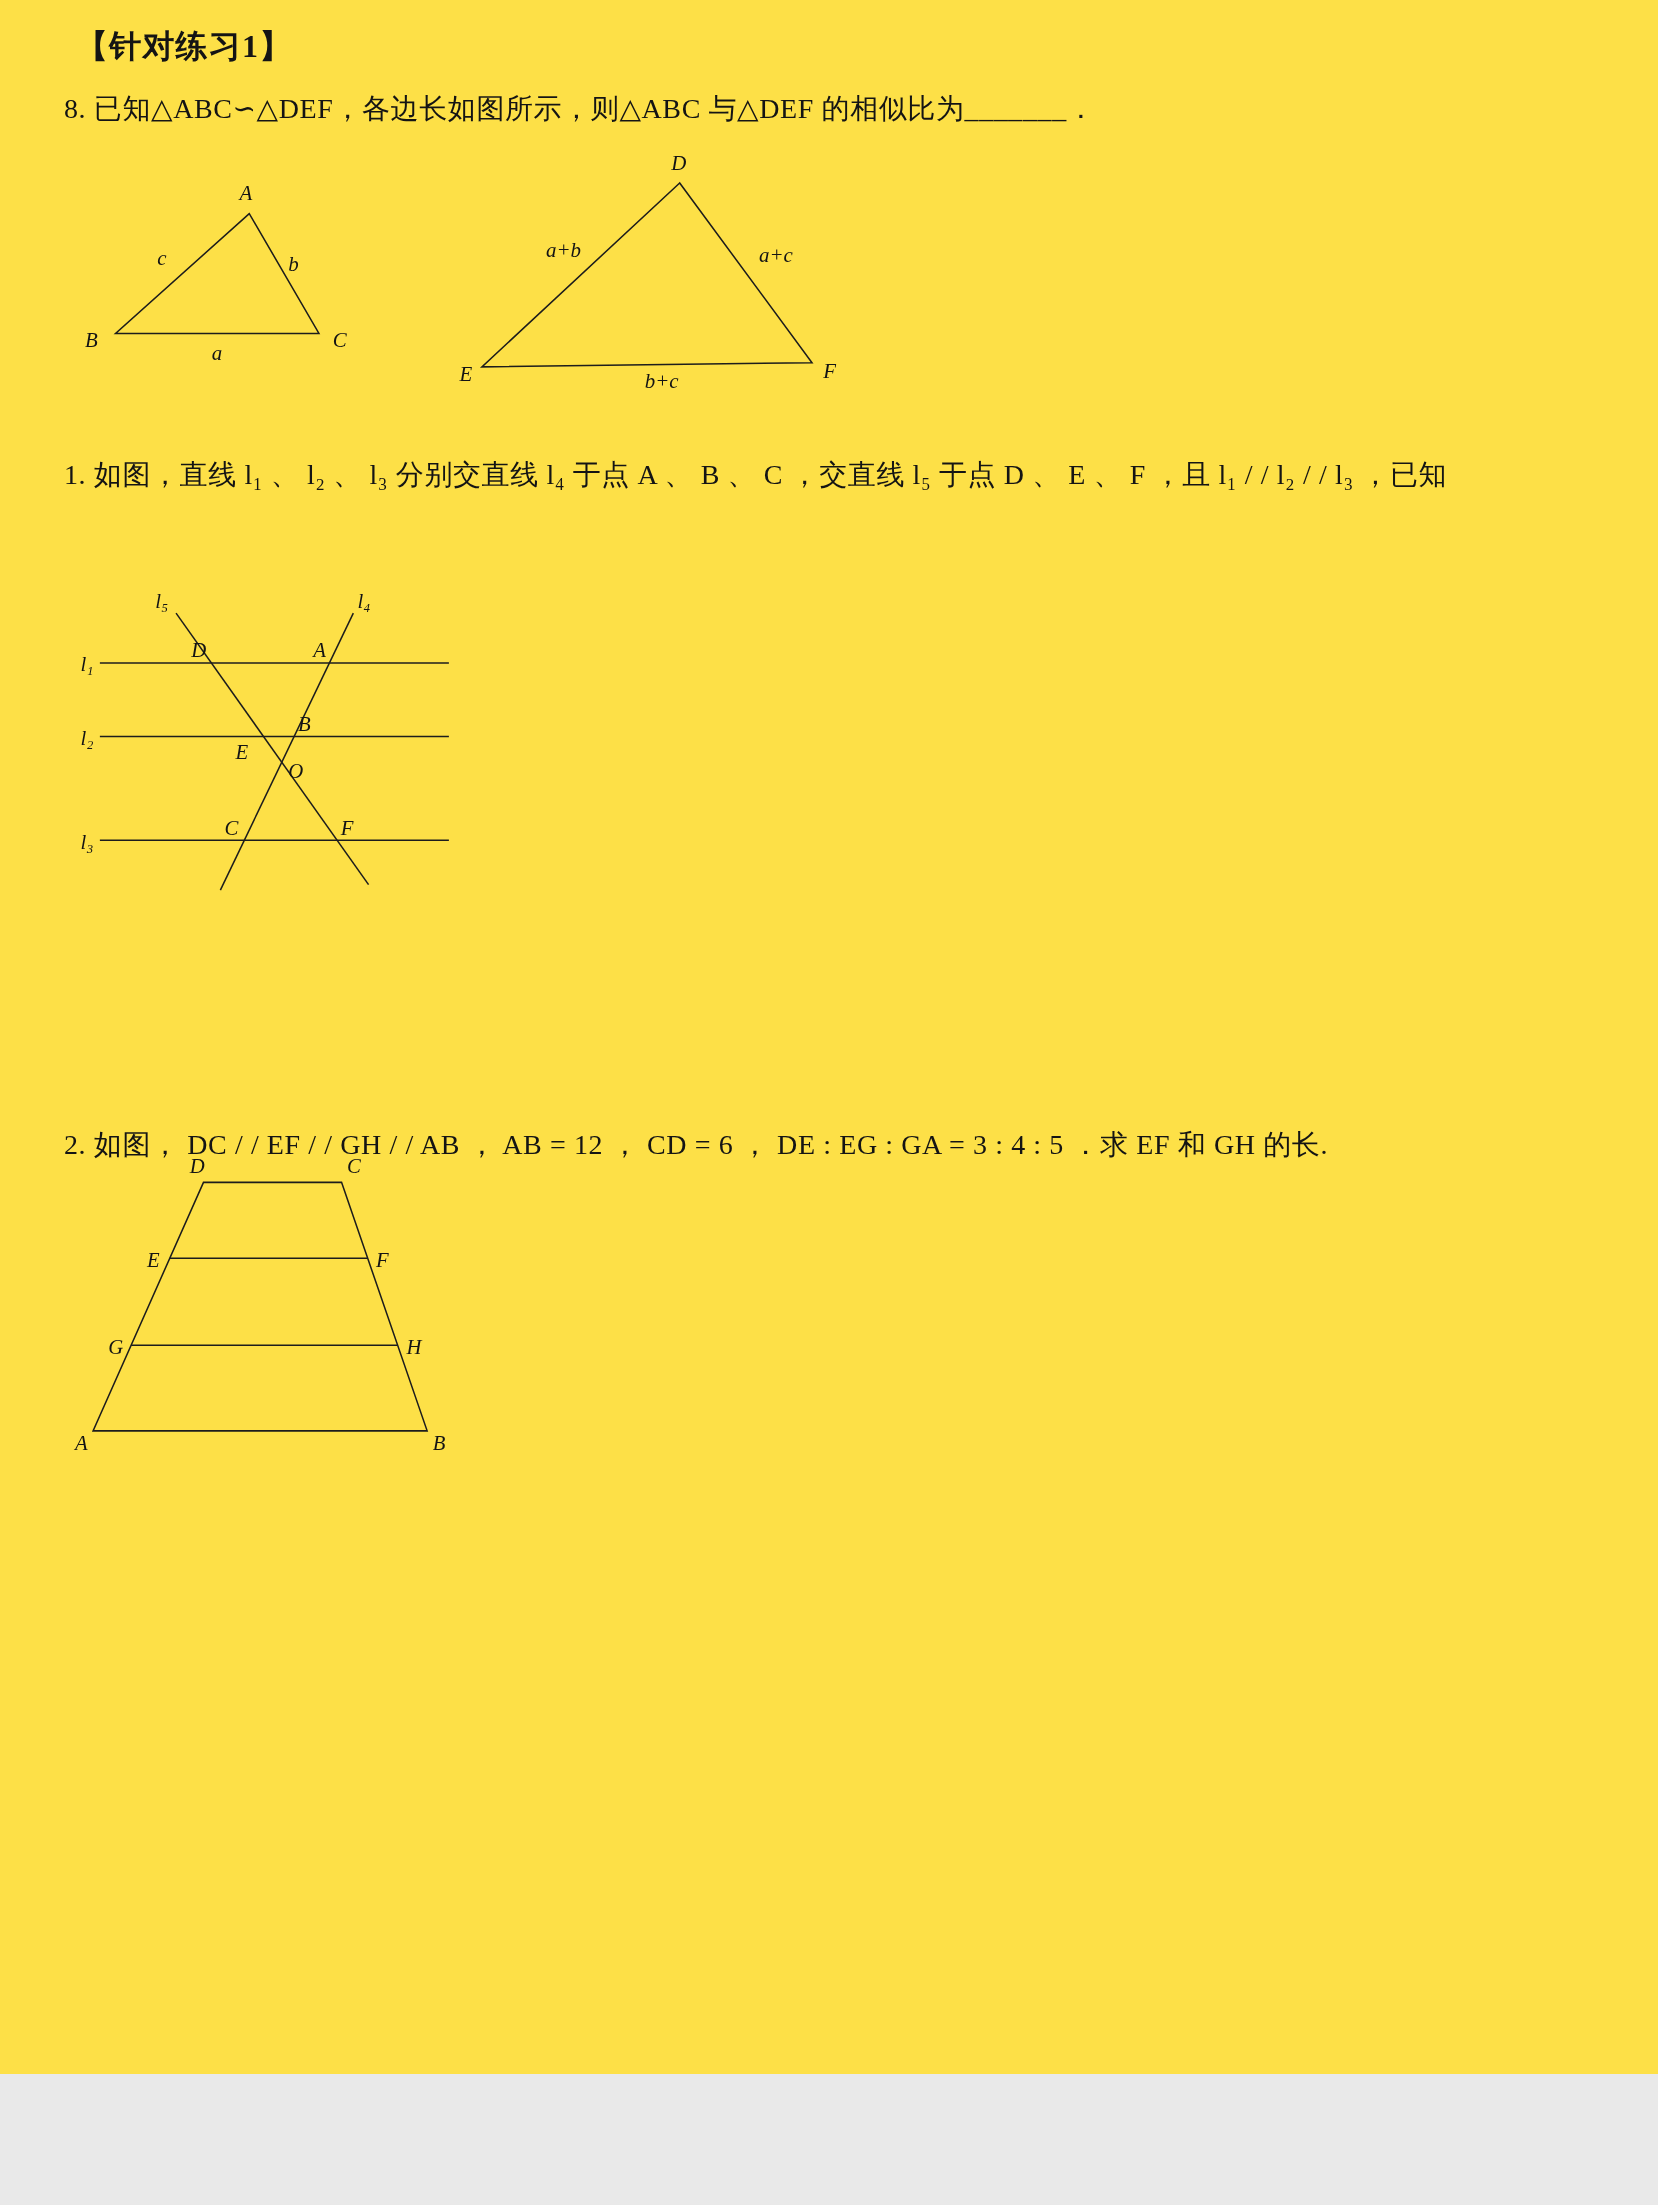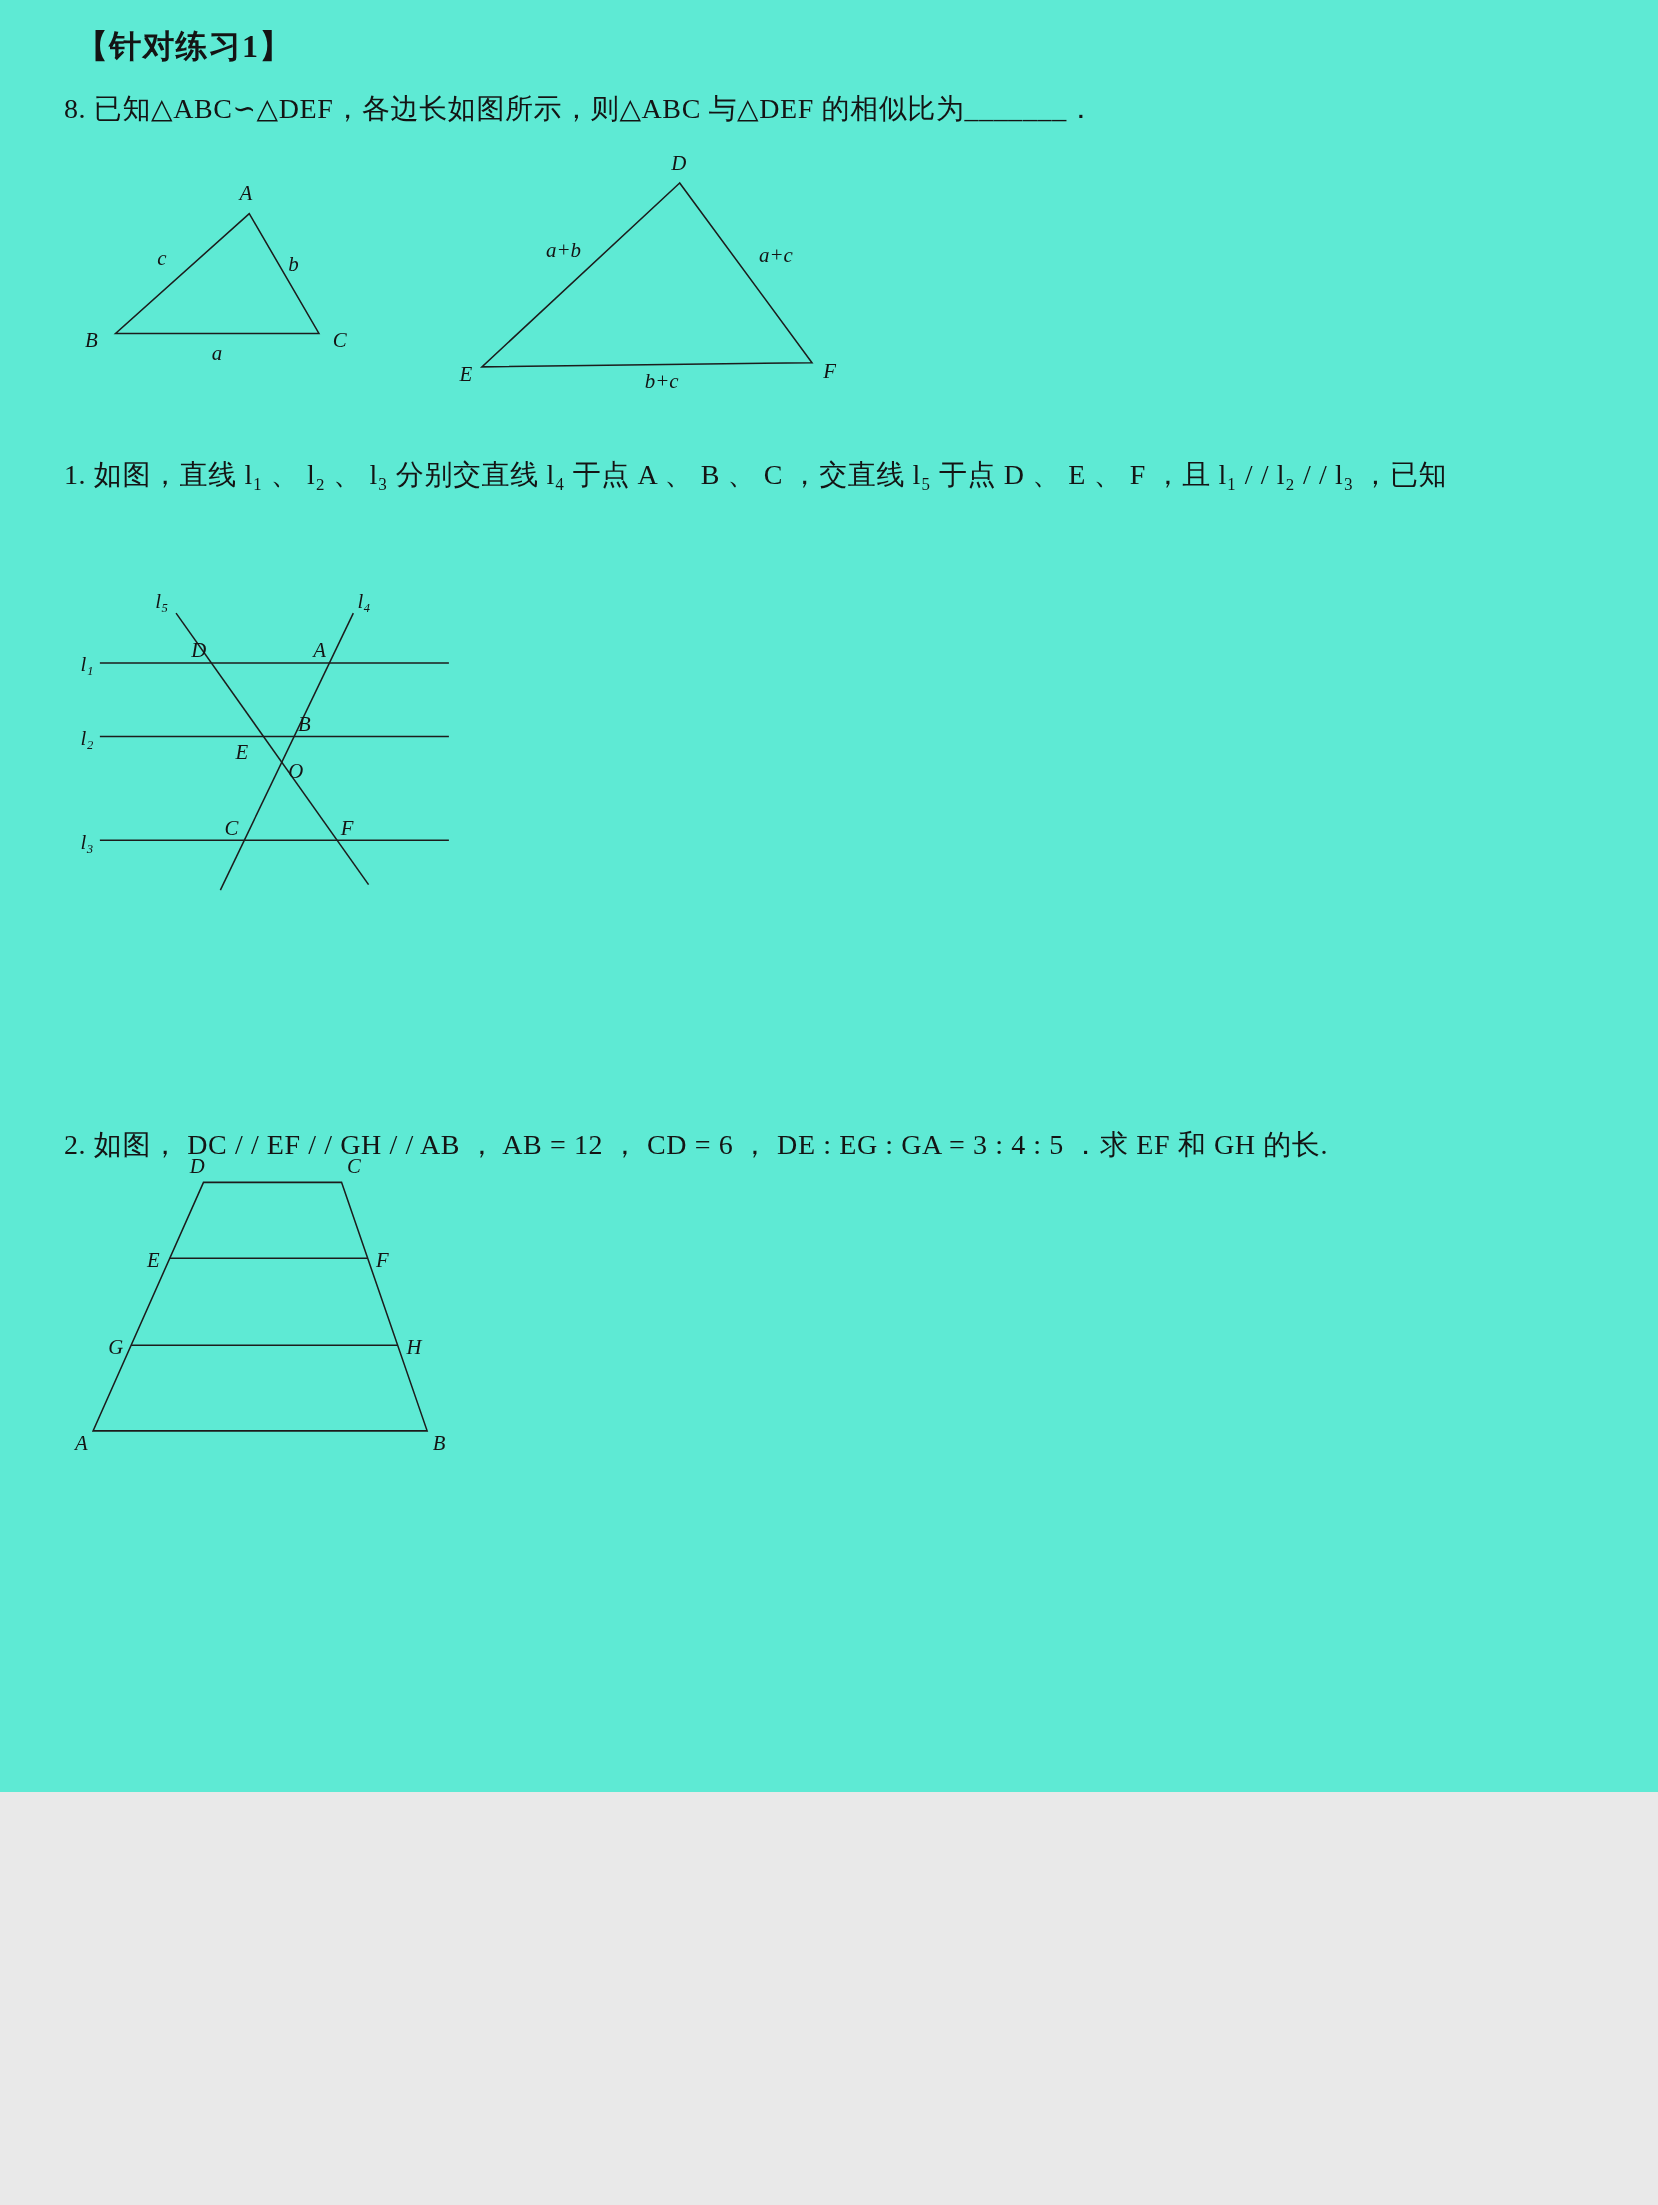--- a/index.html
+++ b/index.html
@@ -1,20 +1,20 @@
 <!DOCTYPE html>
 <html style="font-size:9.4px"><head>
 <meta charset="utf-8">
 <style>
   * { margin:0; padding:0; box-sizing:border-box; }
   html,body { background:#e9e9e9; }
   .page {
     position:relative;
-    width:1658px; height:1792px;
-    background:#5eead4;
+    width:1658px; height:2074px;
+    background:#fde047;
     font-family:"Liberation Serif","DejaVu Serif","DejaVu Sans",serif;
     color:#141414;
     overflow:hidden;
   }
   .abs { position:absolute; white-space:nowrap; }
   .header-title {
     font-size:32px; font-weight:bold; letter-spacing:1.2px;
   }
   .body-line {
     font-size:28px; letter-spacing:0.6px;

